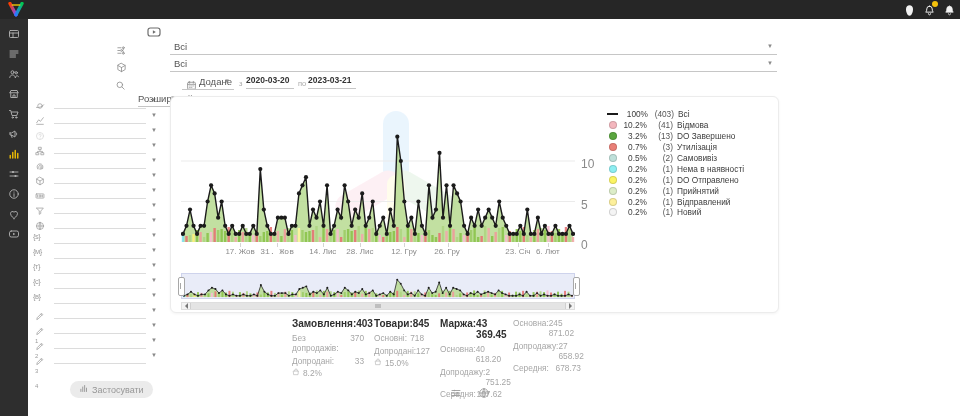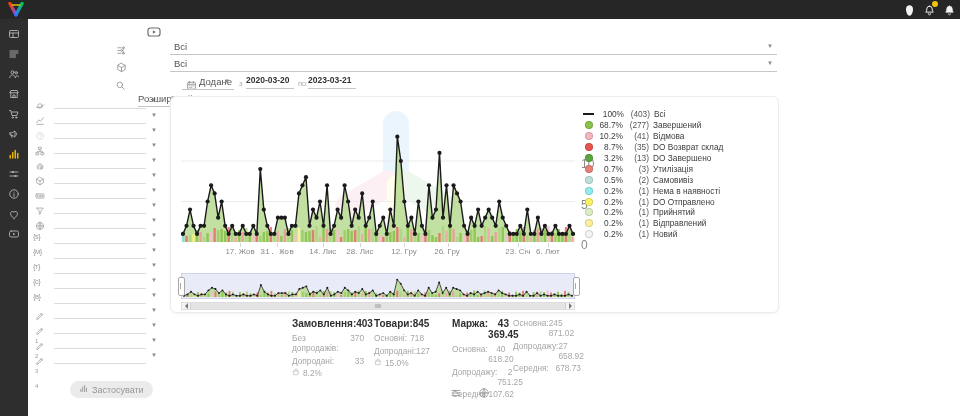--- a/index.html
+++ b/index.html
@@ -44,21 +44,21 @@
   .date-field{position:absolute;height:13px;border-bottom:1px solid #c6c6c6;font-size:8.5px;font-weight:bold;color:#333;cursor:pointer;}
   
   .card{position:absolute;left:170px;top:96px;width:607px;height:215px;background:#fff;border:1px solid #ececec;
         border-radius:6px;box-shadow:0 1px 3px rgba(0,0,0,.05);}
   .watermark{position:absolute;left:120px;top:2px;width:210px;height:165px;pointer-events:none;}
   #main-plot{position:absolute;left:10px;top:14px;width:394px;height:132px;}
   #nav-plot{position:absolute;left:10px;top:176px;width:394px;height:26px;background:#e9ecf8;border:1px solid #ced3ec;box-sizing:border-box;}
   .ylab{position:absolute;left:410px;width:20px;font-size:12px;color:#8a8a8a;}
   .xtick{position:absolute;top:150px;transform:translateX(-50%);font-size:8px;color:#8a8a8a;white-space:nowrap;}
   .xtickmark{position:absolute;top:146px;width:1px;height:4px;background:#d5d5d5;}
-  .legend{position:absolute;left:412px;top:12px;width:166px;}
+  .legend{position:absolute;left:436px;top:12px;width:166px;}
   .lg-row{display:flex;align-items:center;height:10.9px;font-size:8.3px;color:#3c3c3c;cursor:pointer;}
   .lg-dot{width:8px;height:8px;border-radius:50%;border:1px solid rgba(0,0,0,.14);box-sizing:border-box;flex:0 0 8px;}
   .lg-line{width:11px;height:2px;background:#1b1b1b;flex:0 0 11px;}
   .lg-pct{width:27px;text-align:right;margin-left:3px;flex:0 0 27px;}
   .lg-cnt{width:26px;text-align:right;margin-right:4px;flex:0 0 26px;color:#555;}
   .lg-lbl{white-space:nowrap;}
   .handle{position:absolute;top:180px;width:5px;height:17px;background:#fff;border:1px solid #a8a8a8;border-radius:2px;cursor:ew-resize;z-index:3;}
   .handle:after{content:"";position:absolute;left:1px;top:5px;width:1px;height:6px;background:#a8a8a8;}
   .scrollbar{position:absolute;left:10px;top:205px;width:394px;height:8px;background:#f3f3f3;border:1px solid #dedede;box-sizing:border-box;display:flex;}
   .sb-arrow{width:8px;height:100%;display:flex;align-items:center;justify-content:center;cursor:pointer;}
@@ -642,38 +642,24 @@
     <div class="legend" id="legend">
         <div class="lg-row">
           <span class="lg-line"></span>
           <span style="flex:0 0 0"></span>
           <span class="lg-pct">100%</span>
           <span class="lg-cnt">(403)</span>
           <span class="lg-lbl">Всі</span>
         </div>
         <div class="lg-row">
           <span style="flex:0 0 2px"></span>
-          <span class="lg-dot" style="background:#8bc34a"></span>
-          <span class="lg-pct">68.7%</span>
-          <span class="lg-cnt">(277)</span>
-          <span class="lg-lbl">Завершений</span>
-        </div>
-        <div class="lg-row">
-          <span style="flex:0 0 2px"></span>
           <span class="lg-dot" style="background:#f3b6bd"></span>
           <span class="lg-pct">10.2%</span>
           <span class="lg-cnt">(41)</span>
           <span class="lg-lbl">Відмова</span>
-        </div>
-        <div class="lg-row">
-          <span style="flex:0 0 2px"></span>
-          <span class="lg-dot" style="background:#e8534e"></span>
-          <span class="lg-pct">8.7%</span>
-          <span class="lg-cnt">(35)</span>
-          <span class="lg-lbl">DO Возврат склад</span>
         </div>
         <div class="lg-row">
           <span style="flex:0 0 2px"></span>
           <span class="lg-dot" style="background:#5aa63f"></span>
           <span class="lg-pct">3.2%</span>
           <span class="lg-cnt">(13)</span>
           <span class="lg-lbl">DO Завершено</span>
         </div>
         <div class="lg-row">
           <span style="flex:0 0 2px"></span>
@@ -1006,21 +992,21 @@
           <span>Допродані:</span>
           <span>127</span>
         </div>
         <div class="st-badge">
           <span><svg viewBox="0 0 24 24" fill="none" stroke="currentColor" stroke-width="1.8" stroke-linecap="round" stroke-linejoin="round">
               <path d="M8 9V7a4 4 0 0 1 8 0v2M4.8 9h14.4L18 20H6z"></path>
             </svg></span>
           <span>15.0%</span>
         </div>
       </div>
-      <div class="stats-col" style="left: 452px; width: 62px; text-align: center;">
+      <div class="stats-col" style="left: 440px; width: 62px;">
         <div class="st-title">
           <span>Маржа:</span>
           <span>43 369.45</span>
         </div>
         <div class="st-row">
           <span>Основна:</span>
           <span>40 618.20</span>
         </div>
         <div class="st-row">
           <span>Допродажу:</span>

